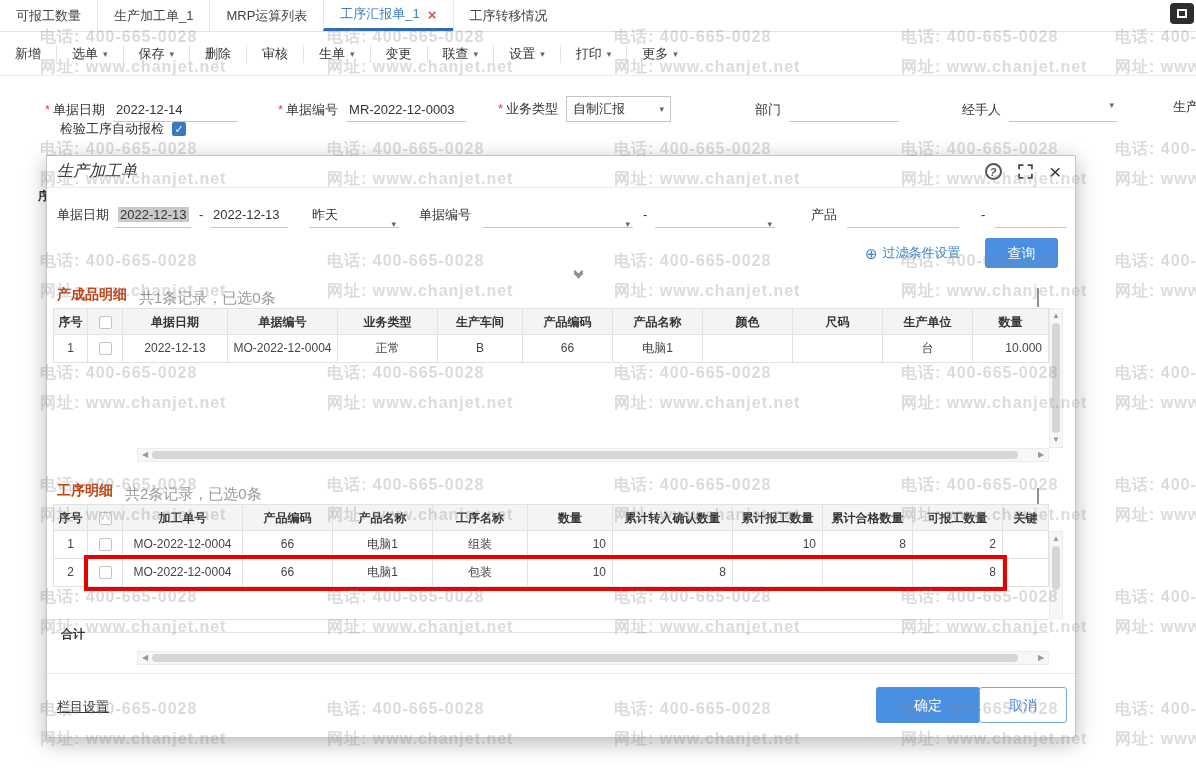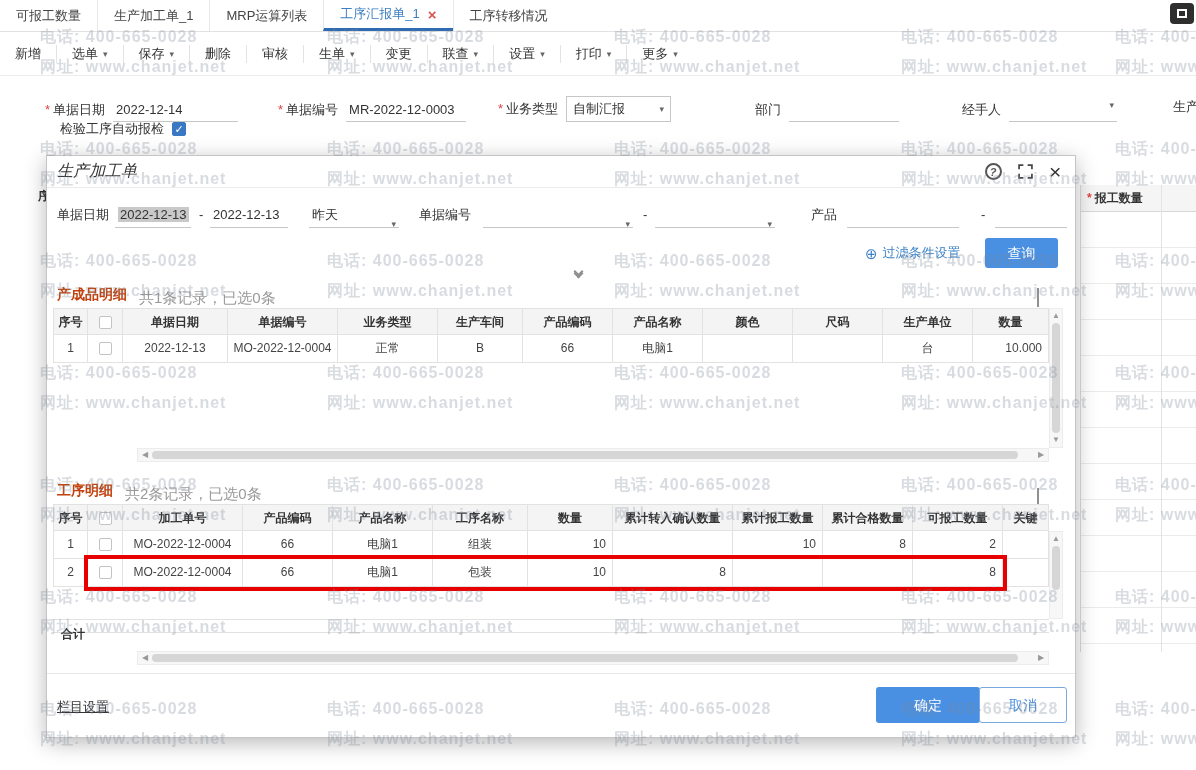--- a/index.html
+++ b/index.html
@@ -199,36 +199,20 @@
       <span>生产</span>
     </div>
     <div class="fl" style="left:60px;top:44px;">
       <span>检验工序自动报检</span>
       <span class="ckbox">✓</span>
     </div>
   </div>
 
   <div class="bg-detail-tab">明细</div>
   <div class="bg-lcol">序</div>
-  <div class="bg-rtable">
-    <div class="bg-rhead"><span class="req">报工数量</span></div>
-    <div class="bg-rdivider"></div>
-    <div class="bg-rrow"></div>
-    <div class="bg-rrow"></div>
-    <div class="bg-rrow"></div>
-    <div class="bg-rrow"></div>
-    <div class="bg-rrow"></div>
-    <div class="bg-rrow"></div>
-    <div class="bg-rrow"></div>
-    <div class="bg-rrow"></div>
-    <div class="bg-rrow"></div>
-    <div class="bg-rrow"></div>
-    <div class="bg-rrow"></div>
-    <div class="bg-rrow"></div>
-  </div>
 
   <div class="modal">
     <div class="m-head">
       <span class="m-title">生产加工单</span>
       <div class="m-icons">
         <span class="hicon help-ic">?</span>
         <span class="hicon">
           <svg width="15" height="15" viewBox="0 0 14 14">
               <path d="M1 5V1h4M9 1h4v4M13 9v4H9M5 13H1V9" stroke="#444" fill="none" stroke-width="1.6"></path>
             </svg>

